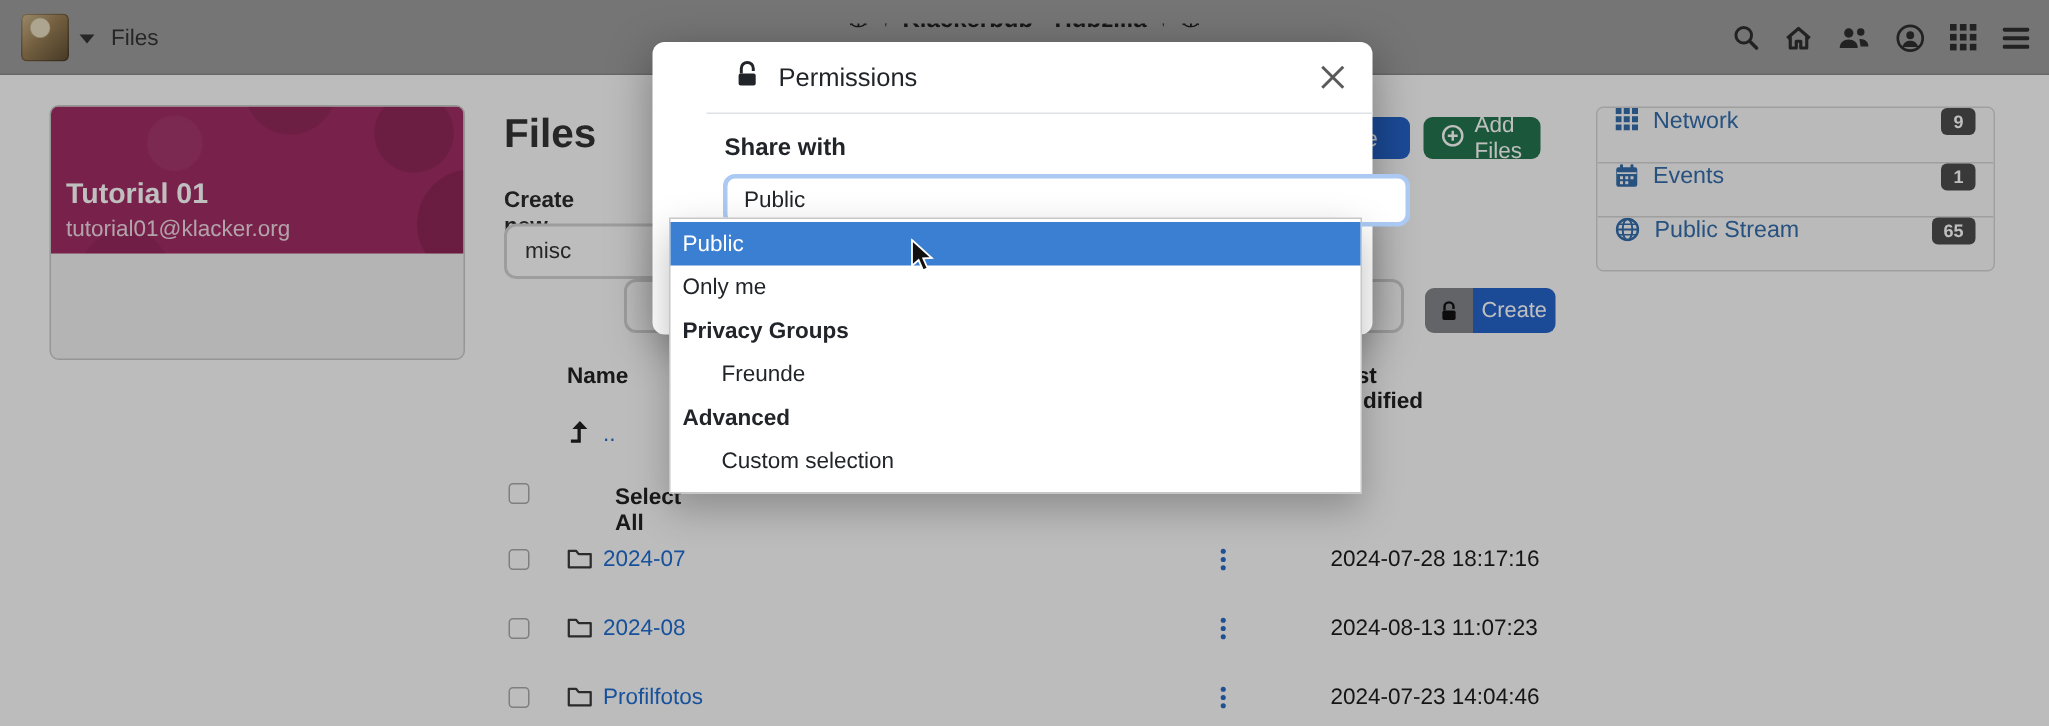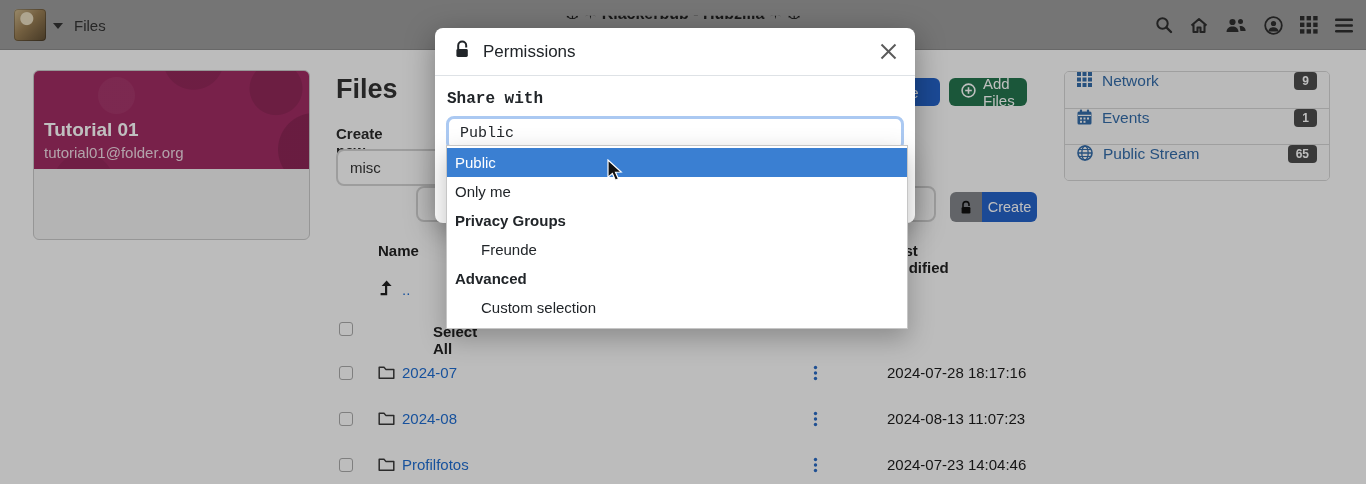--- a/index.html
+++ b/index.html
@@ -49,45 +49,45 @@
   .input-attach { position:absolute; left:416px; top:186px; width:520px; height:36px; }
   .btn-lock-perm { position:absolute; left:950px; top:192px; width:32px; height:30px; background:#83868b; border-radius:6px 0 0 6px; display:flex; align-items:center; justify-content:center; }
   .btn-create-sub { position:absolute; left:982px; top:192px; width:55px; height:30px; background:#2563c9; border-radius:0 6px 6px 0; font-size:14.5px; }
 
   
   .th-name { position:absolute; left:378px; top:242px; font-size:15px; font-weight:700; color:#222; }
   .th-mod { position:absolute; left:887px; top:242px; font-size:15px; font-weight:700; color:#222; }
   .parent-row-icon { position:absolute; left:377px; top:280px; }
   .parent-link { position:absolute; left:402px; top:281px; font-size:15px; color:#1f6dd1; text-decoration:none; }
   .selectall-cb { position:absolute; left:339px; top:322px; }
-  .selectall-label { position:absolute; left:433px; top:323px; font-size:15px; font-weight:700; color:#222; }
+  .selectall-label { position:absolute; left:410px; top:323px; font-size:15px; font-weight:700; color:#222; }
   .cb { display:inline-block; width:14px; height:14px; border:1px solid #aaa; border-radius:3px; background:#fcfcfc; }
   .frow { position:absolute; left:330px; width:710px; height:30px; }
   .frow .cb { position:absolute; left:9px; top:3px; }
   .frow .ficon { position:absolute; left:48px; top:2px; }
   .frow .fname { position:absolute; left:72px; top:1px; font-size:15px; color:#1f6dd1; text-decoration:none; }
   .frow .kebab { position:absolute; left:483px; top:2px; }
   .frow .fdate { position:absolute; left:557px; top:1px; font-size:15px; color:#1c1c1c;text-align:center; }
 
   
   .rsb { position:absolute; left:1064px; top:71px; width:266px; border:1px solid #d4d4d4; border-radius:5px; overflow:hidden; z-index:1; }
   .rsb-item { height:36px; display:flex; align-items:flex-start; gap:10px; padding:0 12px; background:#f8f8f8; border-top:1px solid #d4d4d4; }
   .rsb-item:first-child { border-top:none; }
   .rsb-label { font-size:15.5px; color:#346ca9; }
   .rsb-badge { margin-left:auto; background:#4d4d4d; color:#fff; font-size:12px; font-weight:700; padding:2px 8px; border-radius:4px; }
 
   
   .backdrop { position:absolute; inset:0; background:rgba(0,0,0,.25); z-index:10; }
 
   
-  .modal { position:absolute; left:435px; top:28px; width:480px; height:195px; background:#fff; border-radius:8px; box-shadow:0 8px 30px rgba(0,0,0,.35); z-index:20; }
+  .modal { position:absolute; left:435px; top:28px; width:480px; height:195px; background:#fff; border-radius:8px; box-shadow:0 8px 30px rgba(0,0,0,.35); z-index:20;padding-left:36px; }
   .modal-header { height:48px; display:flex; align-items:center; padding:0 18px; border-bottom:1px solid #dee2e6; }
   .modal-title { margin-left:11px; font-size:17px; color:#212529; }
   .modal-close { margin-left:auto; cursor:default; display:flex; }
-  .modal-body { padding:12px 11px;font-family:Liberation Mono, monospace; }
+  .modal-body { padding:12px 11px; }
   .share-label { font-size:16px; font-weight:700; color:#212529; margin:2px 1px 8px; }
   .share-input { width:458px; height:35px; border:3px solid #abc9f2; border-radius:8px; font-size:15px; color:#212529; padding:0 11px; font-family:inherit; background:#fff; }
 
   
   .dd { position:absolute; left:446px; top:145px; width:462px; background:#fff; border:1px solid #c6c6c6; box-shadow:0 10px 24px rgba(0,0,0,.25); padding:2px 0 6px; z-index:21; }
   .dd-item { height:29px; display:flex; align-items:center; padding-left:8px; font-size:15px; color:#212529; }
   .dd-item.sel { background:#3a7fd2; color:#fff; }
   .dd-item.hdr { font-weight:700;text-align:center; }
   .dd-item.sub { padding-left:34px; }
 
@@ -155,21 +155,21 @@
               <rect x="0" y="11.9" width="18" height="2.6" rx="1.2"></rect>
             </g>
           </svg>
         </span>
     </div>
   </div>
 
   <div class="card">
     <div class="card-cover">
       <div class="card-name">Tutorial 01</div>
-      <div class="card-addr">tutorial01@folder.org</div>
+      <div class="card-addr">tutorial01@klacker.org</div>
     </div>
   </div>
 
   <div class="main">
     <div class="files-heading">Files</div>
     <div class="btn btn-create-top">Create</div>
     <div class="btn btn-addfiles">
       <span><svg width="15" height="15" viewBox="0 0 15 15">
             <circle cx="7.5" cy="7.5" r="6.4" fill="none" stroke="#fff" stroke-width="1.6"></circle>
             <line x1="7.5" y1="4.2" x2="7.5" y2="10.8" stroke="#fff" stroke-width="1.6"></line>

